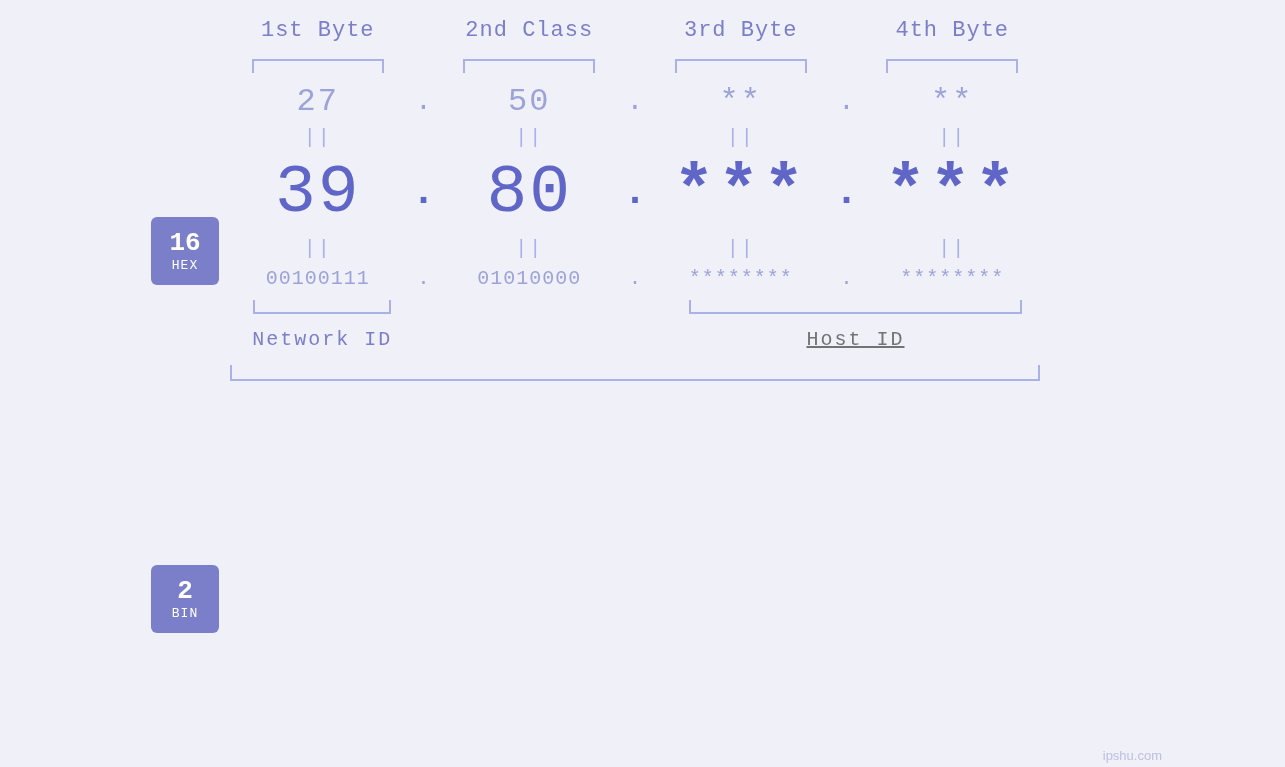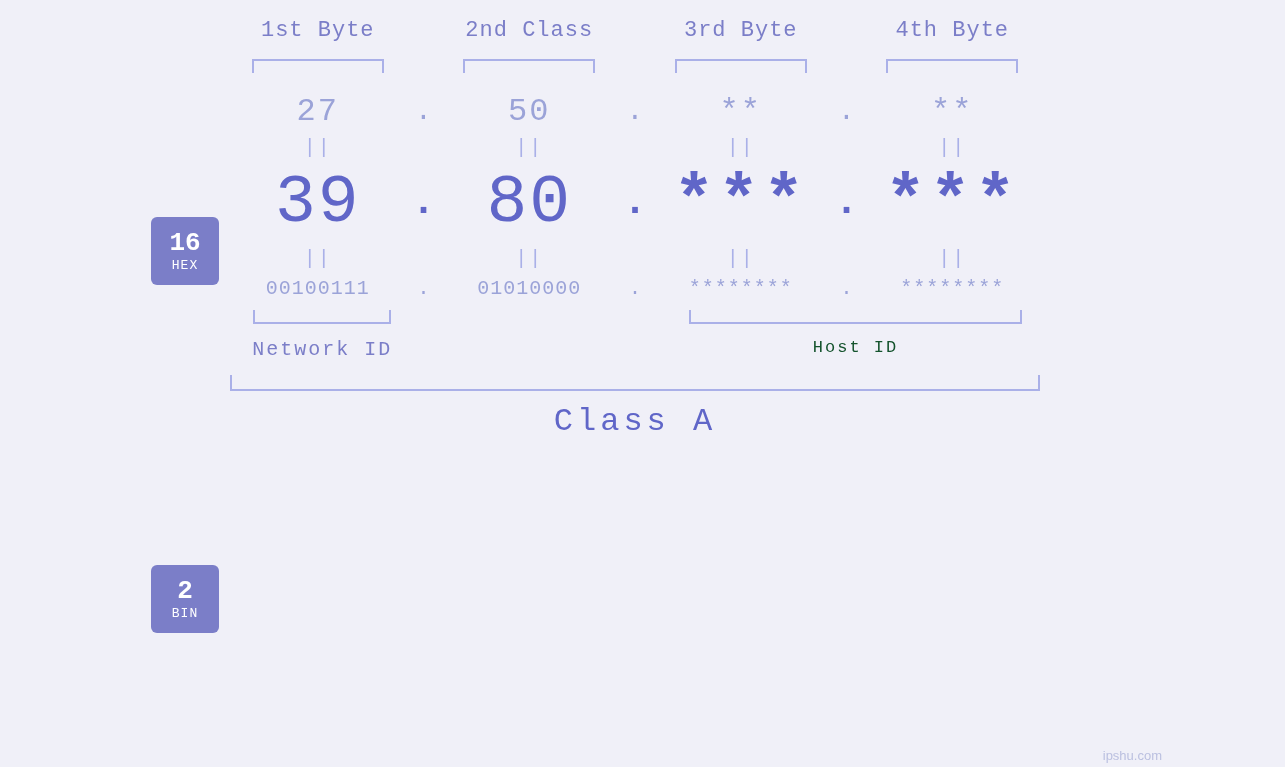--- a/index.html
+++ b/index.html
@@ -205,21 +205,21 @@
         <span class="badge-label">HEX</span>
       </div>
       <div class="badge">
         <span class="badge-number">2</span>
         <span class="badge-label">BIN</span>
       </div>
     </div>
 
     <div style="flex:1; display:flex; flex-direction:column; justify-content:flex-start;">
 
-      <div class="four-col-row" style="margin-top:10px;">
+      <div class="four-col-row" style="">
         <div class="col1">
           <span class="hex-val">27</span>
         </div>
         <div class="dot-sep">
           <span class="hex-dot">.</span>
         </div>
         <div class="col2">
           <span class="hex-val">50</span>
         </div>
         <div class="dot-sep">
@@ -338,30 +338,27 @@
       </div>
 
       <div style="display:flex; width:100%; margin-top:4px;">
         <div style="flex:1; text-align:center;">
           <span style="color:#7b7ec8; font-size:20px; letter-spacing:2px; font-family:'Courier New',Courier,monospace;">Network ID</span>
         </div>
         <div style="width:36px;"></div>
         <div style="flex:1;"></div>
         <div style="width:36px;"></div>
         <div style="flex:2; text-align:center;">
-          <span style="color:#14532d; font-size:17px; letter-spacing:2px; font-family:'Courier New',Courier,monospace;">Host ID</span>
+          <span style="color:#737373; font-size:20px; letter-spacing:2px; font-family:'Courier New',Courier,monospace;text-decoration:underline;">Host ID</span>
         </div>
       </div>
 
       <div style="width:100%; margin-top:14px;">
         <div style="width:100%; height:16px; border-bottom:2px solid #aab0e8; border-left:2px solid #aab0e8; border-right:2px solid #aab0e8;"></div>
       </div>
 
-      <div style="width:100%; text-align:center; margin-top:12px;">
-        <span class="class-label">Class A</span>
-      </div>
 
     </div>
   </div>
 
   <div class="watermark">ipshu.com</div>
 
 </div>
 
 </body></html>

